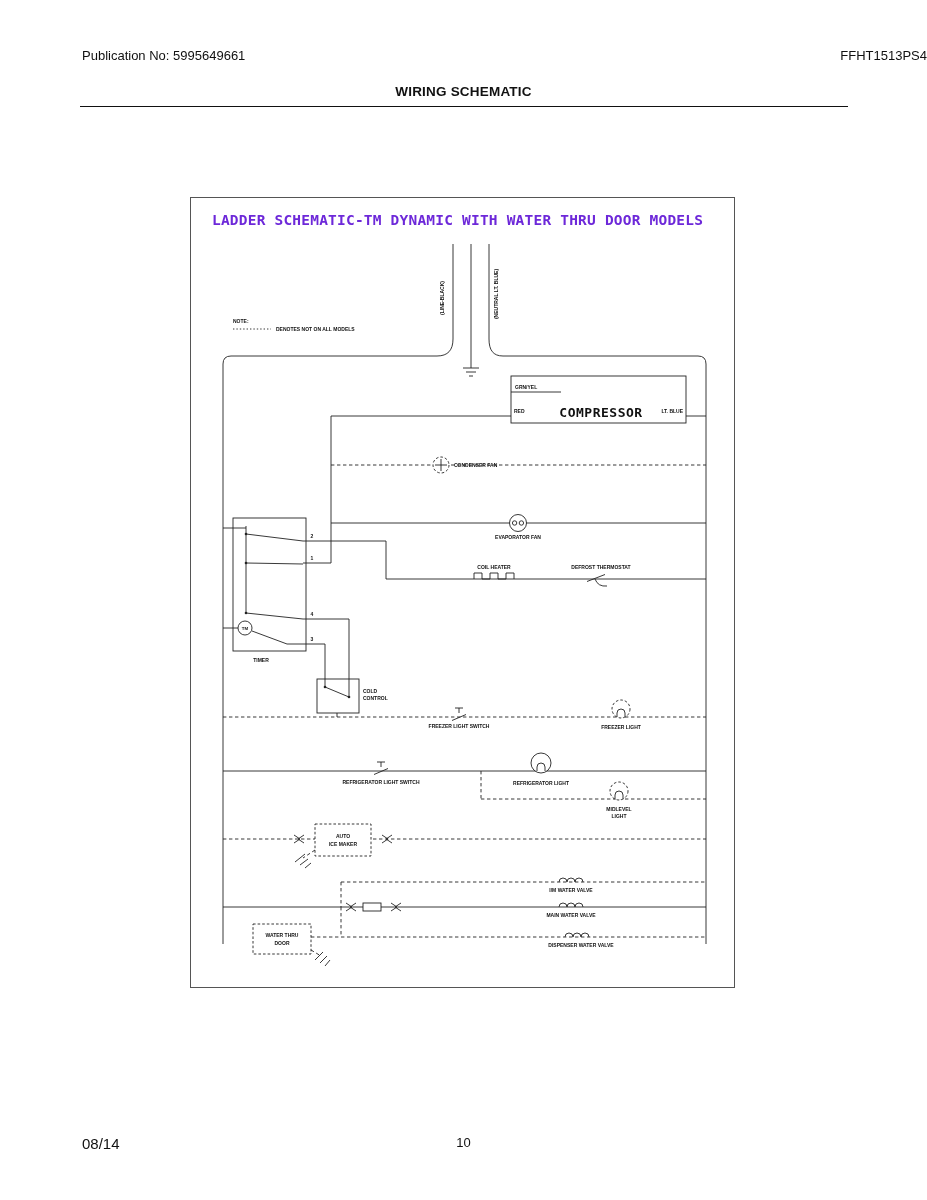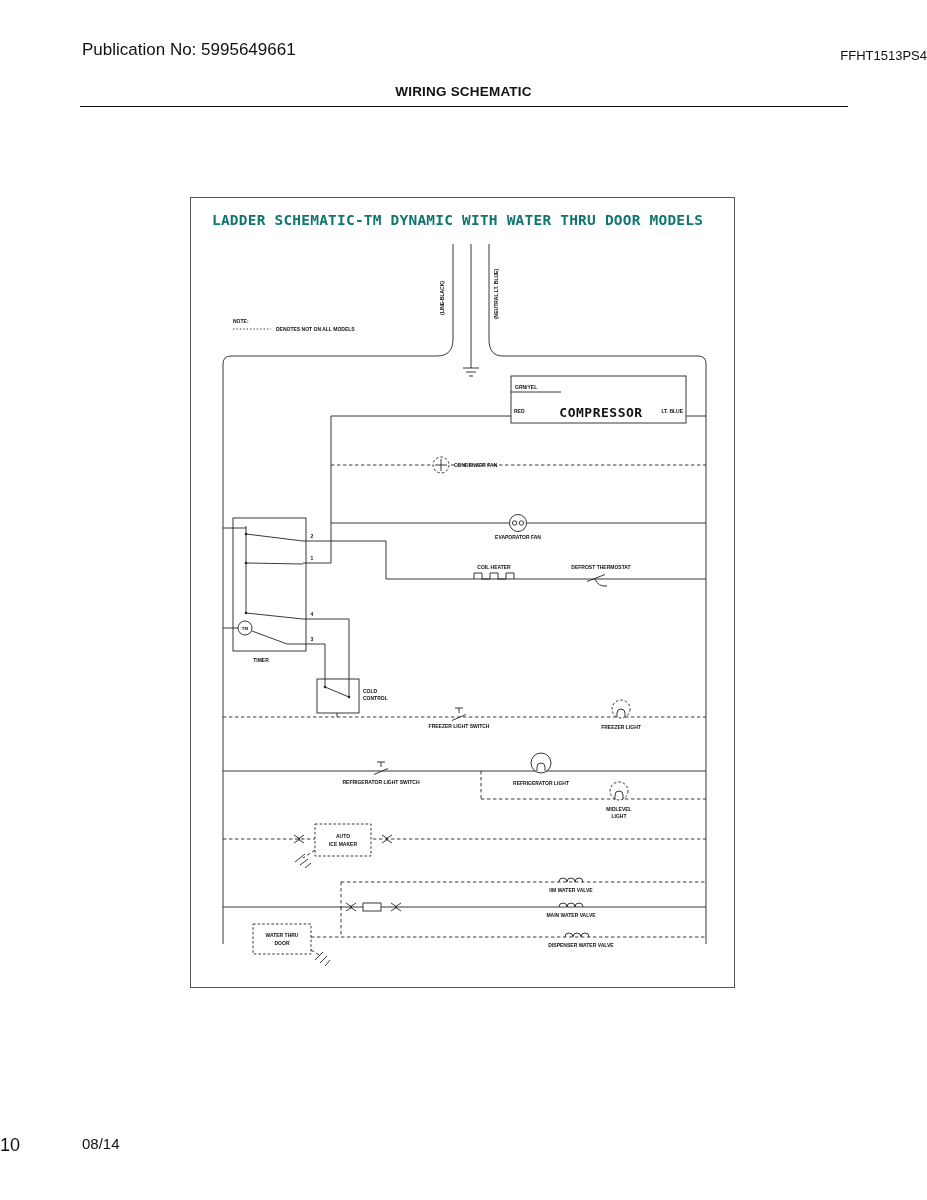--- a/index.html
+++ b/index.html
@@ -1,34 +1,34 @@
 <!DOCTYPE html>
 <html><head>
 <meta charset="utf-8">
 <style>
   html,body{margin:0;padding:0;}
   body{
     width:927px;height:1200px;position:relative;background:#ffffff;
     font-family:"Liberation Sans",sans-serif;color:#111;overflow:hidden;
   }
   .abs{position:absolute;}
-  .pub{left:82px;top:40px;font-size:17px;}
+  .pub{left:82px;top:48px;font-size:13px;}
   .model{left:0;right:0;top:48px;text-align:right;font-size:13px;}
   .section-title{left:0;right:0;top:84px;text-align:center;font-size:13.5px;font-weight:bold;letter-spacing:.2px;}
   .header-rule{left:80px;top:106px;width:768px;height:0;border-top:1.2px solid #111;}
   .frame{
     left:190px;top:197px;width:543px;height:789px;border:1px solid #555;background:#fff;
   }
   .diagram-title{
     position:absolute;left:21px;top:14px;
     font-family:"DejaVu Sans Mono",monospace;font-weight:bold;font-size:14.5px;letter-spacing:.2px;
-    white-space:nowrap;color:#0f766e;
+    white-space:nowrap;color:#6d28d9;
   }
   .footer-date{left:82px;top:1135px;font-size:15px;}
-  .footer-page{left:0;right:0;top:1135px;font-size:18px;}
+  .footer-page{left:0;right:0;top:1135px;text-align:center;font-size:13px;}
   svg{position:absolute;left:0;top:0;}
   .wire{stroke:#222;stroke-width:.9;fill:none;}
   .wire-d{stroke:#222;stroke-width:.9;fill:none;stroke-dasharray:3.4 2.6;}
   .wire-dot{stroke:#222;stroke-width:.9;fill:none;stroke-dasharray:1.4 2;}
   .sym{stroke:#222;stroke-width:.9;fill:none;}
   .sym-d{stroke:#222;stroke-width:.9;fill:none;stroke-dasharray:2.6 2;}
   .boxfill{fill:#fff;}
   .dot{fill:#222;stroke:none;}
   .lbl{font:700 5px "Liberation Sans",sans-serif;fill:#111;stroke:none;}
   .lbl-big{font:700 13px "DejaVu Sans Mono",monospace;fill:#111;stroke:none;letter-spacing:.5px;}

